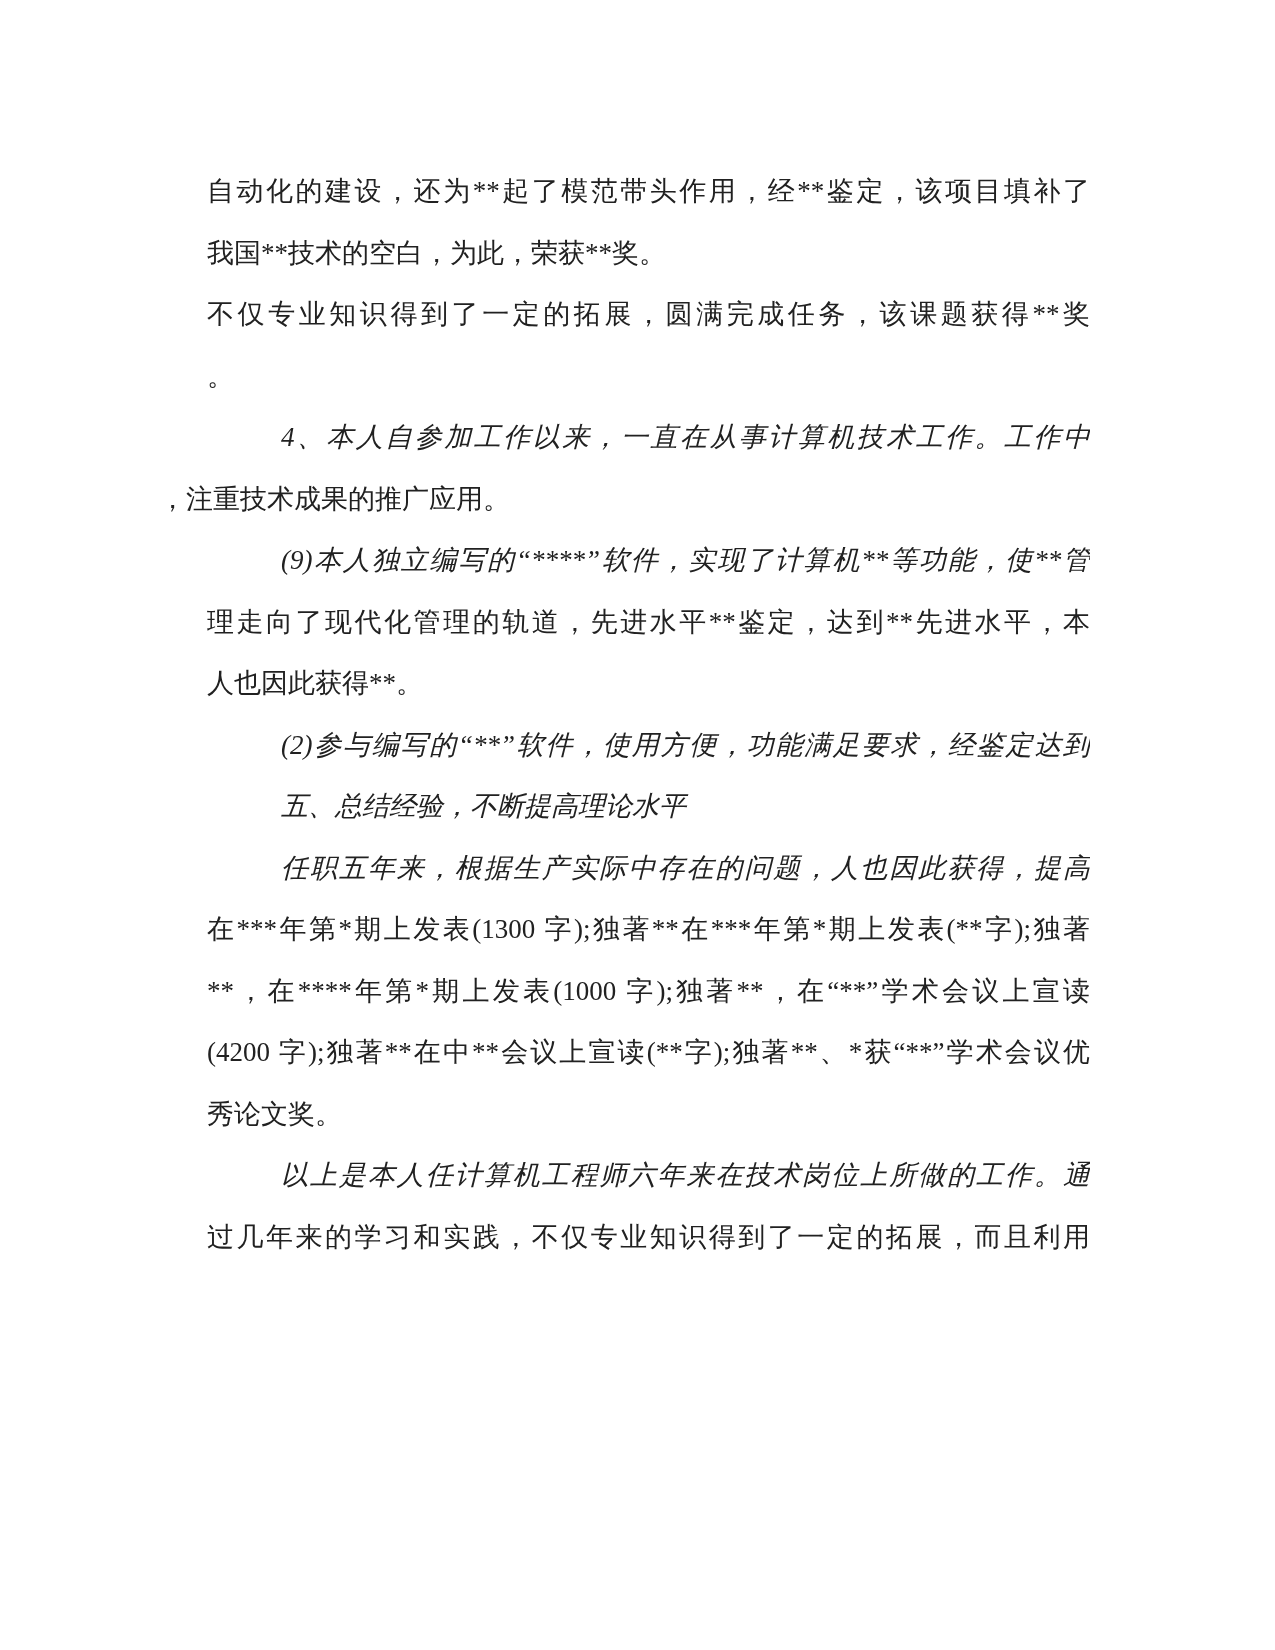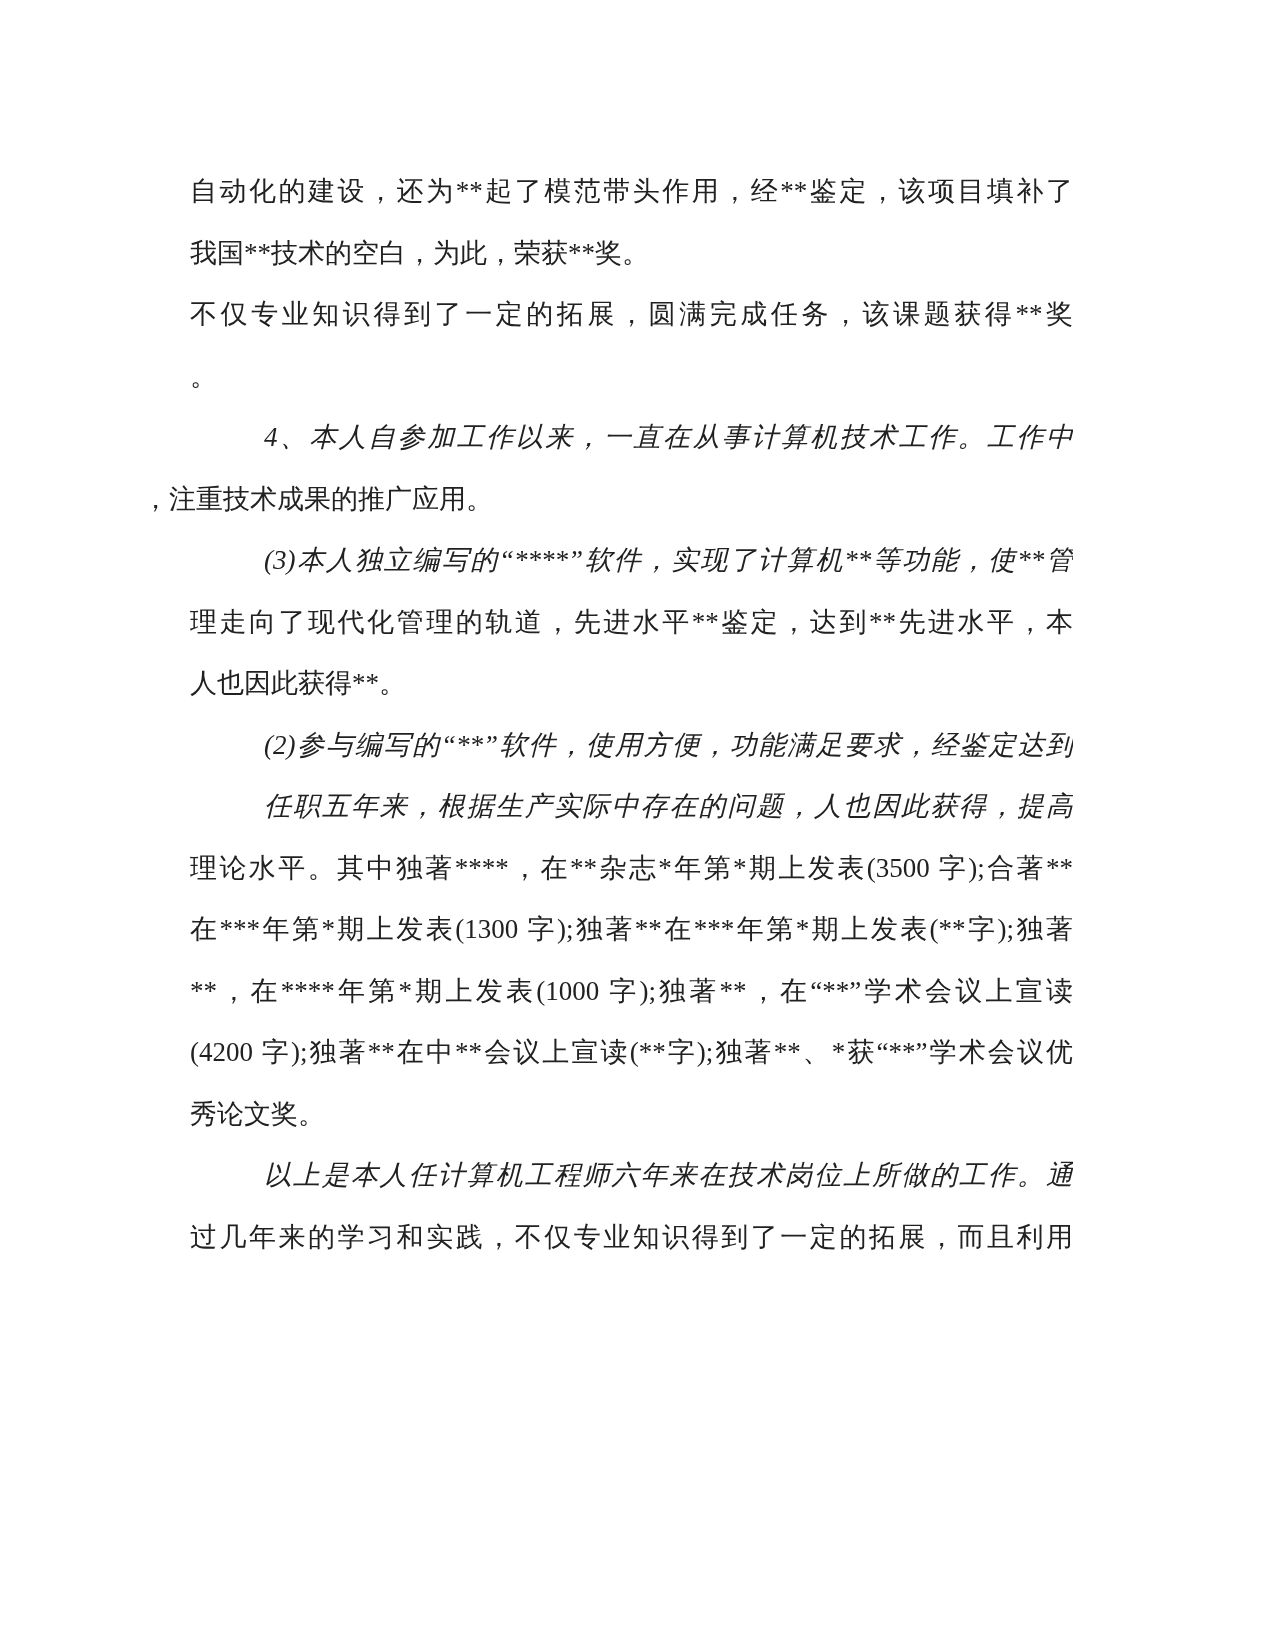--- a/index.html
+++ b/index.html
@@ -9,21 +9,21 @@
   }
   .page {
     position: relative;
     width: 1275px;
     height: 1650px;
     background: #ffffff;
     overflow: hidden;
   }
   .doc-body {
     position: absolute;
-    left: 190px;
+    left: 207px;
     top: 161px;
     width: 883px;
     font-family: "Liberation Serif", "DejaVu Serif", serif;
     font-size: 27px;
     line-height: 61.5px;
     color: #212121;
     font-weight: 400;
   }
   .line {
     height: 61.5px;
@@ -46,26 +46,26 @@
 <body>
 
 <div class="page" style="background: rgb(255, 255, 255);">
   <div class="doc-body" style="color: rgb(33, 33, 33);">
       <div class="line justify indent-none">自动化的建设，还为**起了模范带头作用，经**鉴定，该项目填补了</div>
       <div class="line indent-none">我国**技术的空白，为此，荣获**奖。</div>
       <div class="line justify indent-none">不仅专业知识得到了一定的拓展，圆满完成任务，该课题获得**奖</div>
       <div class="line indent-none">。</div>
       <div class="line justify indent-normal">4、本人自参加工作以来，一直在从事计算机技术工作。工作中</div>
       <div class="line indent-hang">，注重技术成果的推广应用。</div>
-      <div class="line justify indent-normal">(3)本人独立编写的“****”软件，实现了计算机**等功能，使**管</div>
+      <div class="line justify indent-normal">(9)本人独立编写的“****”软件，实现了计算机**等功能，使**管</div>
       <div class="line justify indent-none">理走向了现代化管理的轨道，先进水平**鉴定，达到**先进水平，本</div>
       <div class="line indent-none">人也因此获得**。</div>
       <div class="line justify indent-normal">(2)参与编写的“**”软件，使用方便，功能满足要求，经鉴定达到</div>
+      <div class="line indent-normal">五、总结经验，不断提高理论水平</div>
       <div class="line justify indent-normal">任职五年来，根据生产实际中存在的问题，人也因此获得，提高</div>
-      <div class="line justify indent-none">理论水平。其中独著****，在**杂志*年第*期上发表(3500 字);合著**</div>
       <div class="line justify indent-none">在***年第*期上发表(1300 字);独著**在***年第*期上发表(**字);独著</div>
       <div class="line justify indent-none">**，在****年第*期上发表(1000 字);独著**，在“**”学术会议上宣读</div>
       <div class="line justify indent-none">(4200 字);独著**在中**会议上宣读(**字);独著**、*获“**”学术会议优</div>
       <div class="line indent-none">秀论文奖。</div>
       <div class="line justify indent-normal">以上是本人任计算机工程师六年来在技术岗位上所做的工作。通</div>
       <div class="line justify indent-none">过几年来的学习和实践，不仅专业知识得到了一定的拓展，而且利用</div>
     </div>
 </div>
 
 </body></html>

